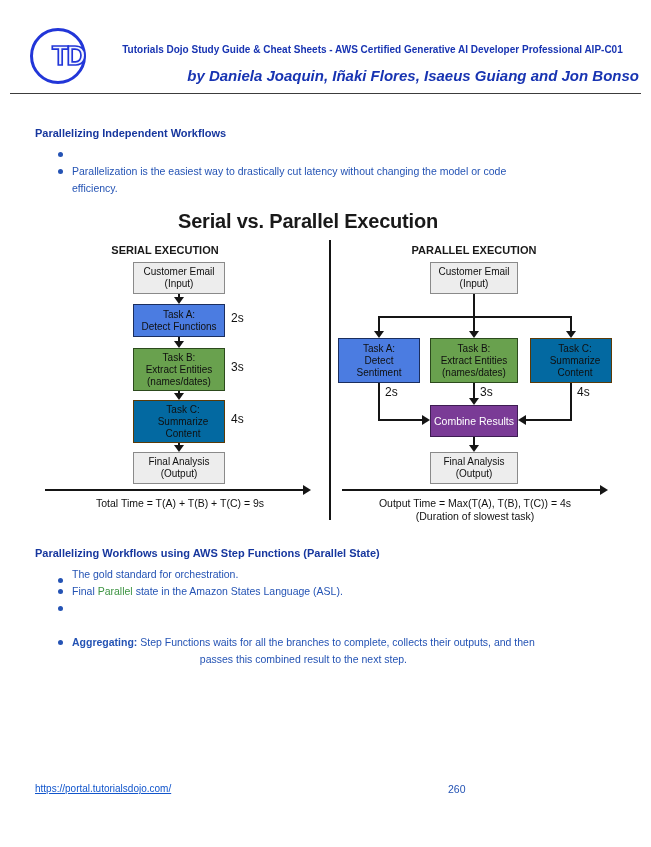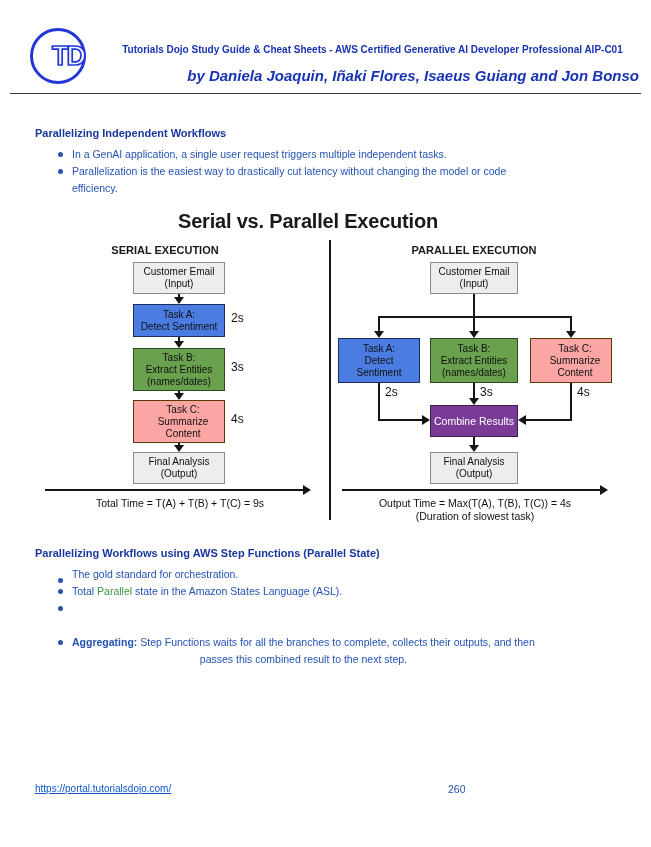--- a/index.html
+++ b/index.html
@@ -28,21 +28,21 @@
   .dg-title{position:absolute;left:38px;top:210px;width:540px;text-align:center;
             font-size:20px;font-weight:800;color:#191919;letter-spacing:-.2px;}
   .dg-colhead{position:absolute;width:172px;text-align:center;font-size:11px;font-weight:700;color:#191919;}
   .dbox{position:absolute;box-sizing:border-box;display:flex;flex-direction:column;align-items:center;
         justify-content:center;text-align:center;font-size:10px;line-height:12px;color:#101010;
         border:1.5px solid #222;}
   .dbox span{display:block;}
   .gray{background:#ededed;border-color:#8a8a8a;}
   .blue{background:#4b7ce1;border-color:#1b2e5e;}
   .green{background:#69a14e;border-color:#2c4a1d;}
-  .orange{background:#fca5a5;border-color:#5c3a06;padding-left:8px;}
+  .orange{background:#0369a1;border-color:#5c3a06;padding-left:8px;}
   .purple{background:#7a3b96;border-color:#3d1d52;color:#ffffff;font-size:10.5px;}
   .vl{position:absolute;width:2px;background:#151515;}
   .hl{position:absolute;height:2px;background:#151515;}
   .ah{position:absolute;width:0;height:0;}
   .ah.d{border-left:5px solid transparent;border-right:5px solid transparent;border-top:7px solid #151515;}
   .ah.r{border-top:5px solid transparent;border-bottom:5px solid transparent;border-left:8px solid #151515;}
   .ah.l{border-top:5px solid transparent;border-bottom:5px solid transparent;border-right:8px solid #151515;}
   .tlabel{position:absolute;font-size:12px;color:#111;}
   .total{position:absolute;width:270px;text-align:center;font-size:10.5px;color:#111;}
 
@@ -57,42 +57,41 @@
   <span>TD</span>
 </div>
 <div class="hdr-title">Tutorials Dojo Study Guide &amp; Cheat Sheets - AWS Certified Generative AI Developer Professional AIP-C01</div>
 <div class="hdr-byline">by Daniela Joaquin, Iñaki Flores, Isaeus Guiang and Jon Bonso</div>
 <div class="hdr-rule"></div>
 
 <div class="h2" style="left:35px;top:127px;">Parallelizing Independent Workflows</div>
 
 <div class="bullet" style="left:58px;top:146px;">
   <span class="dot"></span>
-  <span>In a GenAI application, a single user request triggers multiple independent tasks.</span>
 </div>
 <div class="bullet" style="left:58px;top:163px;">
   <span class="dot"></span>
   <span><span>Parallelization is the easiest way to drastically cut latency without changing the model or code</span><br><span>efficiency.</span></span>
 </div>
 
 <div class="dg-title">Serial vs. Parallel Execution</div>
 <div class="dg-colhead" style="left:79px;top:244px;">SERIAL EXECUTION</div>
 <div class="dg-colhead" style="left:388px;top:244px;">PARALLEL EXECUTION</div>
 <div class="vl" style="left:329px;top:240px;height:280px;"></div>
 
 <div class="dbox gray" style="left:133px;top:262px;width:92px;height:32px;">
   <span>Customer Email</span>
     <span>(Input)</span>
 </div>
 <div class="vl" style="left:178px;top:294px;height:4px;"></div>
 <div class="ah d" style="left:174px;top:297px;"></div>
 
 <div class="dbox blue" style="left:133px;top:304px;width:92px;height:33px;">
   <span>Task A:</span>
-    <span>Detect Sentiment</span>
+    <span>Detect Functions</span>
 </div>
 <div class="tlabel" style="left:231px;top:311px;">2s</div>
 <div class="vl" style="left:178px;top:337px;height:5px;"></div>
 <div class="ah d" style="left:174px;top:341px;"></div>
 
 <div class="dbox green" style="left:133px;top:348px;width:92px;height:43px;">
   <span>Task B:</span>
     <span>Extract Entities</span>
     <span>(names/dates)</span>
 </div>
@@ -177,21 +176,21 @@
 <div class="total" style="left:340px;top:510px;">(Duration of slowest task)</div>
 
 <div class="h2" style="left:35px;top:547px;">Parallelizing Workflows using AWS Step Functions (Parallel State)</div>
 
 <div class="bullet" style="left:58px;top:566px;align-items:flex-end;">
   <span class="dot"></span>
   <span>The gold standard for orchestration.</span>
 </div>
 <div class="bullet" style="left:58px;top:583px;">
   <span class="dot"></span>
-  <span><span>Total </span><span class="code-green">Parallel</span><span> state in the Amazon States Language (ASL).</span></span>
+  <span><span>Final </span><span class="code-green">Parallel</span><span> state in the Amazon States Language (ASL).</span></span>
 </div>
 <div class="bullet" style="left:58px;top:600px;">
   <span class="dot"></span>
 </div>
 <div class="bullet" style="left:58px;top:634px;text-align:center;">
   <span class="dot"></span>
   <span><span class="bold">Aggregating:</span><span> Step Functions waits for all the branches to complete, collects their outputs, and then</span><br><span>passes this combined result to the next step.</span></span>
 </div>
 
 <a class="foot-link" href="#">https://portal.tutorialsdojo.com/</a>

